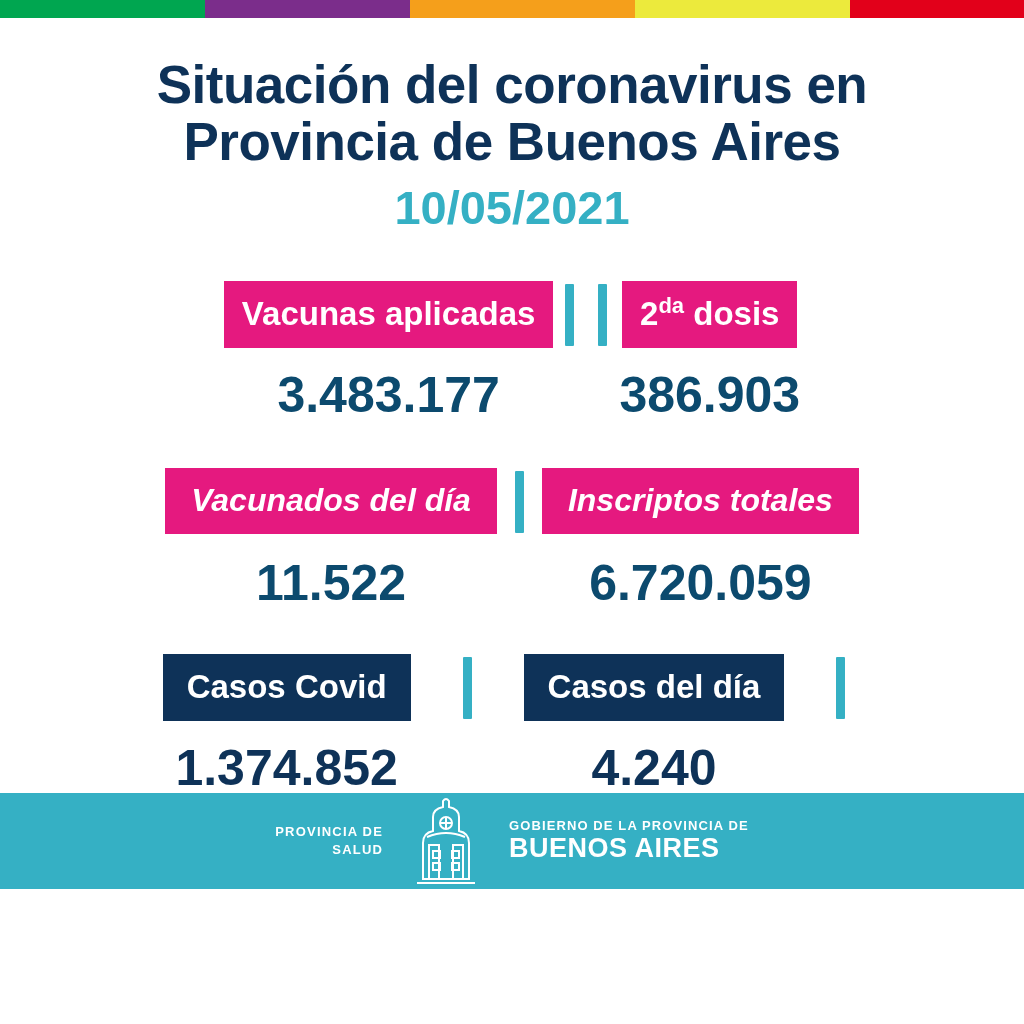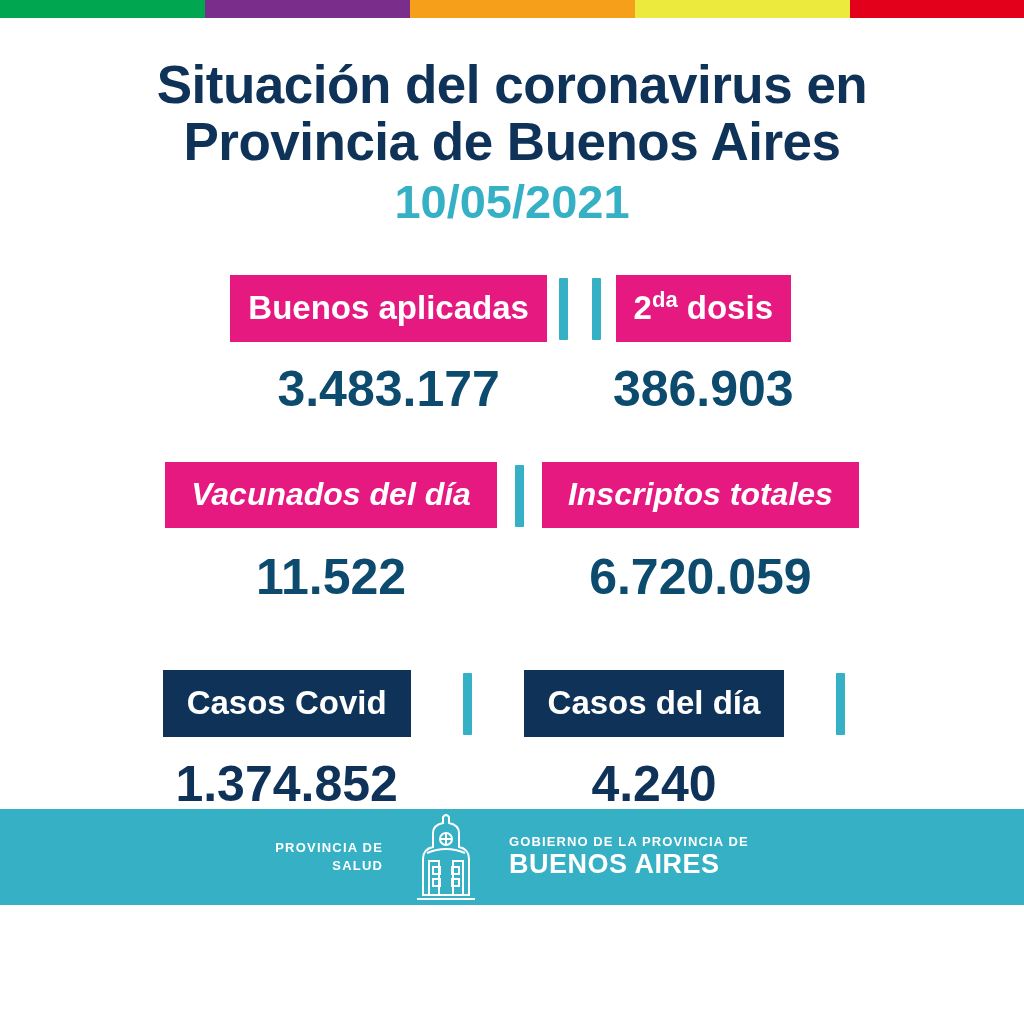--- a/index.html
+++ b/index.html
@@ -40,21 +40,21 @@
     color: #0e3258;
     font-size: 53px;
     font-weight: bold;
     line-height: 1.08;
     letter-spacing: -0.5px;
   }
   .subtitle {
     color: #35b0c4;
     font-size: 47px;
     font-weight: bold;
-    margin-top: 4px;
+    margin-top: 10px;
     letter-spacing: 0px;
   }
 
   
   .rows { margin-top: 40px; }
 
   .row {
     display: flex;
     justify-content: center;
     align-items: flex-start;
@@ -96,21 +96,21 @@
   .row-vac .divider { height: 62px; margin: 0 12px; align-self: flex-start; margin-top: 3px; }
   .sup { font-size: 22px; vertical-align: super; line-height: 0; }
 
   
   .row-two { margin-top: 48px; }
   .row-two .chip { font-size: 32px; padding: 16px 26px 18px; font-style: italic; }
   .row-two .value { font-size: 50px; margin-top: 24px; }
   .row-two .divider { height: 62px; margin: 0 18px; align-self: flex-start; margin-top: 3px; }
 
   
-  .row-covid { margin-top: 68px; gap: 36px; }
+  .row-covid { margin-top: 46px; gap: 36px; }
   .row-covid .chip { font-size: 33px; padding: 16px 24px 18px; }
   .row-covid .value { font-size: 50px; margin-top: 22px; }
   .row-covid .divider { height: 62px; margin: 0 16px; align-self: flex-start; margin-top: 3px; }
 
   
   .footer {
     margin-top: auto;
     background: #35b0c4;
     height: 170px;
     display: flex;
@@ -154,21 +154,21 @@
   <div class="header">
     <div class="title">Situación del coronavirus en</div>
     <div class="title">Provincia de Buenos Aires</div>
     <div class="subtitle">10/05/2021</div>
   </div>
 
   <div class="rows">
 
     <div class="row row-vac">
       <div class="stat">
-        <div class="chip magenta">Buenos aplicadas</div>
+        <div class="chip magenta">Vacunas aplicadas</div>
         <div class="value teal">3.483.177</div>
       </div>
 
       <div class="divider"></div>
 
 
       <div class="divider"></div>
 
       <div class="stat">
         <div class="chip magenta"><span>2</span><span class="sup">da</span> <span>dosis</span></div>

